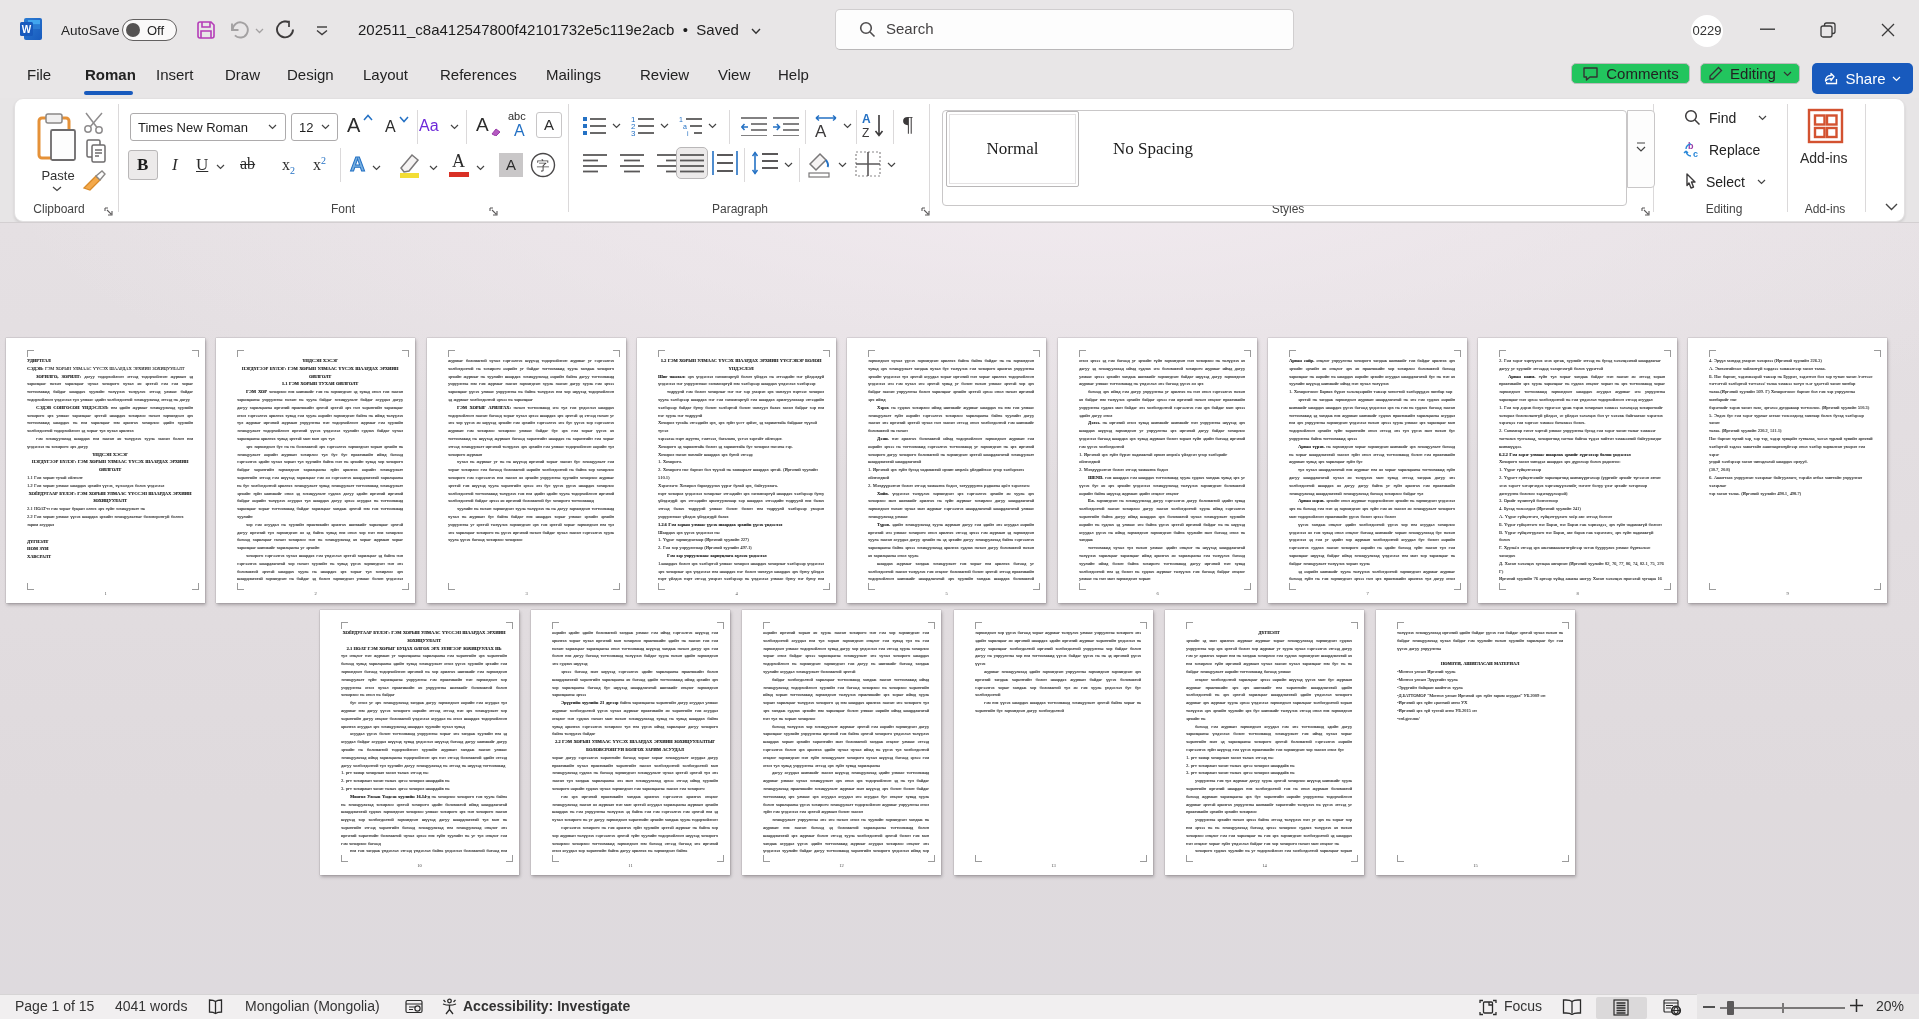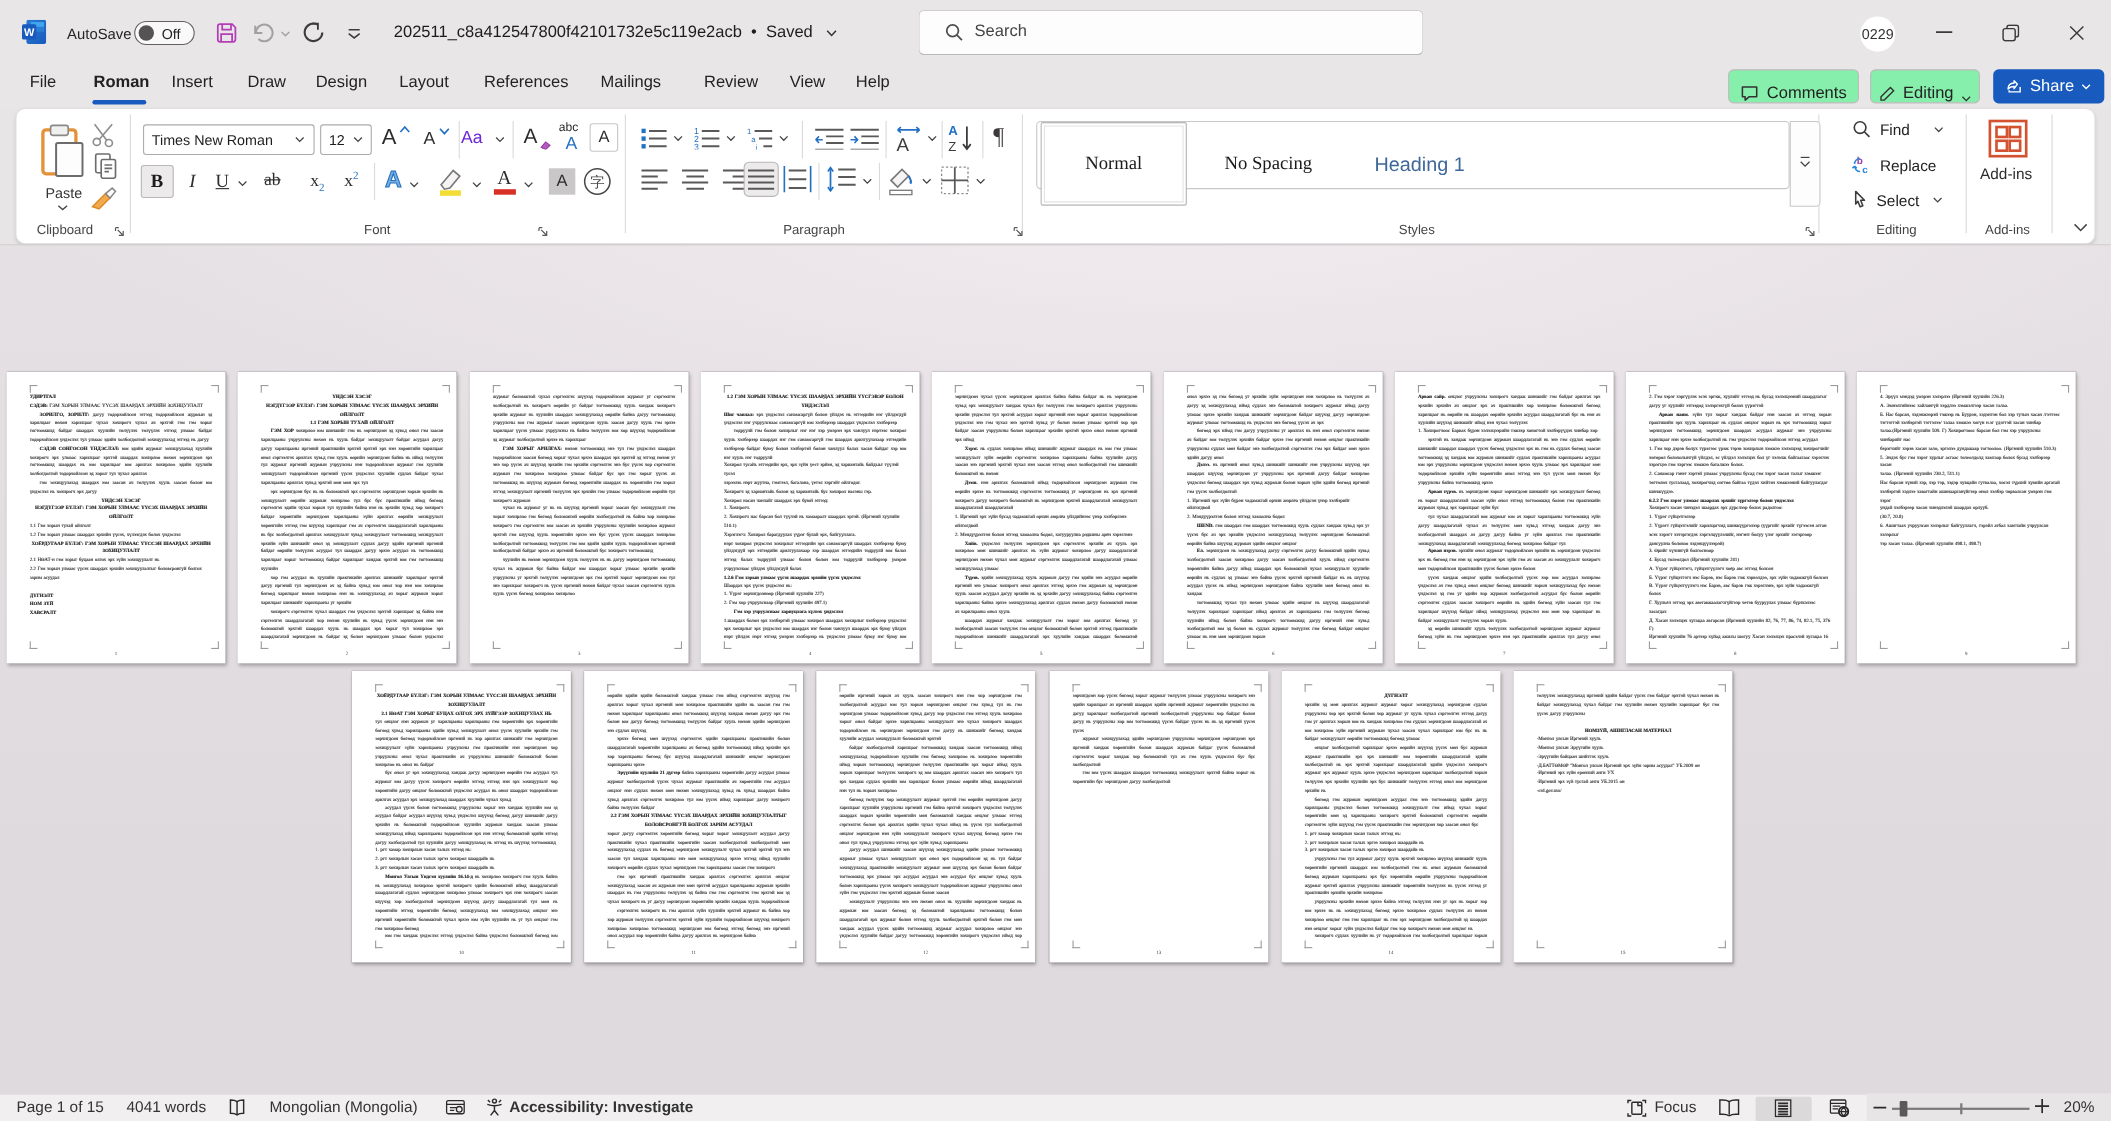--- a/index.html
+++ b/index.html
@@ -7,29 +7,29 @@
 #ribbonpanel{position:absolute;left:14px;top:98px;width:1891px;height:124px;background:#fff;border:1px solid #e2e0e1;border-radius:9px;box-shadow:0 2px 3px rgba(0,0,0,.10)}
 #docarea{position:absolute;left:0;top:222px;width:1919px;height:772px;border-top:1px solid #d3cfd1;background:radial-gradient(1500px 420px at 56% -6%,rgba(242,235,240,.95),rgba(242,235,240,0) 72%),linear-gradient(180deg,#e5e0e3 0%,#e2dde0 40%,#dfdadd 75%,#dedade 100%)}
 #statusbar{position:absolute;left:0;top:994px;width:1697px;height:25px;background:#f1eff0;border-top:1px solid #d6d4d5;font-size:14px;color:#333}
 .tbtext{position:absolute;font-size:14px;color:#252525}
 #doctitle{position:absolute;left:358px;top:21px;font-size:15px;color:#1c1c1c;white-space:nowrap}
 #searchbox{position:absolute;left:835px;top:9px;width:459px;height:41px;background:#fdfdfd;border:1px solid #d0cecf;border-bottom-color:#b9b7b8;border-radius:5px}
 #badge{position:absolute;left:1691px;top:15px;width:32px;height:32px;border-radius:50%;background:#fff;font-size:13px;color:#333;text-align:center;line-height:32px}
 .tab{position:absolute;top:66px;font-size:15px;color:#232323}
 .tabsel{font-weight:700}
 #homeline{position:absolute;left:84px;top:91px;width:49px;height:4px;border-radius:2px;background:#185abd}
-.pillbtn{position:absolute;top:63px;height:31px;border:1px solid #bdbbbc;border-radius:5px;background:#86efac;font-size:15px;color:#222;display:flex;align-items:flex-end;justify-content:center;gap:7px}
+.pillbtn{position:absolute;top:63px;height:21px;border:1px solid #bdbbbc;border-radius:5px;background:#22c55e;font-size:15px;color:#222;display:flex;align-items:center;justify-content:center;gap:7px}
 #sharebtn{position:absolute;left:1812px;top:63px;width:101px;height:31px;border-radius:5px;background:#185abd;color:#fff;font-size:15px;display:flex;align-items:center;justify-content:center;gap:6px}
 .rsep{position:absolute;top:104px;width:1px;height:108px;background:#dbd9da}
 .grplabel{position:absolute;top:202px;font-size:12px;color:#444;width:120px;text-align:center}
 .launch{position:absolute;width:9px;height:9px}
 .ricon{position:absolute}
 .fontbox{position:absolute;border:1px solid #adabac;border-radius:3px;background:#fff;font-size:13px;color:#1e1e1e;display:flex;align-items:center;padding-left:7px}
 .btnbox{position:absolute;border:1px solid #c8c6c7;background:#f1efef;border-radius:3px}
-#stylegal{position:absolute;left:942px;top:110px;width:685px;height:62px;border:1px solid #c9c7c8;border-radius:4px;background:#fff}
+#stylegal{position:absolute;left:942px;top:110px;width:685px;height:96px;border:1px solid #c9c7c8;border-radius:4px;background:#fff}
 #stylemore{position:absolute;left:1627px;top:110px;width:28px;height:78px;border:1px solid #c9c7c8;border-radius:0 4px 4px 0;background:#fdfdfd}
 .stylecard{position:absolute;top:0;height:76px;display:flex;align-items:center;justify-content:center;font-family:"Liberation Serif",serif}
 #normcard{position:absolute;left:3px;width:133px;border:1px solid #b9b7b8;border-radius:2px;background:#fff;box-shadow:inset 0 0 0 2px #fff,inset 0 0 0 3px #e4e2e3}
 .edrow{position:absolute;font-size:14px;color:#222;display:flex;align-items:center;gap:8px}
 .page{position:absolute;width:199px;height:265px;background:#fff;box-shadow:0 0 1px rgba(120,115,118,.9),1px 2px 3px rgba(100,95,98,.45)}
 .m{position:absolute;width:7px;height:7px}
 .mtl{left:21px;top:12px;border-left:1px solid #9b9b9b;border-top:1px solid #9b9b9b}
 .mtr{right:6px;top:12px;border-right:1px solid #9b9b9b;border-top:1px solid #9b9b9b}
 .mbl{left:21px;bottom:13px;border-left:1px solid #9b9b9b;border-bottom:1px solid #9b9b9b}
 .mbr{right:6px;bottom:13px;border-right:1px solid #9b9b9b;border-bottom:1px solid #9b9b9b}
@@ -353,21 +353,20 @@
 <svg class="ricon" style="left:855px;top:151px" width="26" height="26" viewBox="0 0 26 26" fill="none">
 <rect x="1" y="1" width="24" height="24" stroke="#8a8889" stroke-width="1.2" stroke-dasharray="2 2"></rect>
 <path d="M13 1 v24 M1 13 h24" stroke="#5a5859" stroke-width="1.6"></path>
   </svg>
 <svg class="ricon" style="left:887px;top:162px" width="9" height="6" viewBox="0 0 9 6" fill="none" stroke="#444" stroke-width="1.2">
     <path d="M1 1 l3.5 3.5 L8 1"></path>
   </svg>
 <div id="stylegal">
 <div id="normcard" class="stylecard" style="font-size:17px;color:#1c1c1c">Normal</div>
 <div class="stylecard" style="left:150px;width:120px;font-size:17px;color:#1c1c1c">No Spacing</div>
-<div class="stylecard" style="left:285px;width:125px;font-size:18px;color:#3f6898;font-family:'Liberation Sans',sans-serif">Heading 1</div>
 </div>
 <div id="stylemore"></div>
 <svg class="ricon" style="left:1635px;top:142px" width="12" height="12" viewBox="0 0 12 12" fill="none" stroke="#444" stroke-width="1.2">
     <path d="M2 1 h8 M2 5 l4 4 4-4"></path>
   </svg>
 <div class="edrow" style="left:1684px;top:109px"><svg width="17" height="17" viewBox="0 0 17 17" fill="none" stroke="#3c3a3b" stroke-width="1.5">
       <circle cx="7" cy="7" r="5.3"></circle>
       <path d="M11 11 l4.5 4.5"></path>
     </svg>Find<svg width="9" height="6" viewBox="0 0 9 6" fill="none" stroke="#444" stroke-width="1.2" style="margin-left:14px">
       <path d="M1 1 l3.5 3.5 L8 1"></path>

